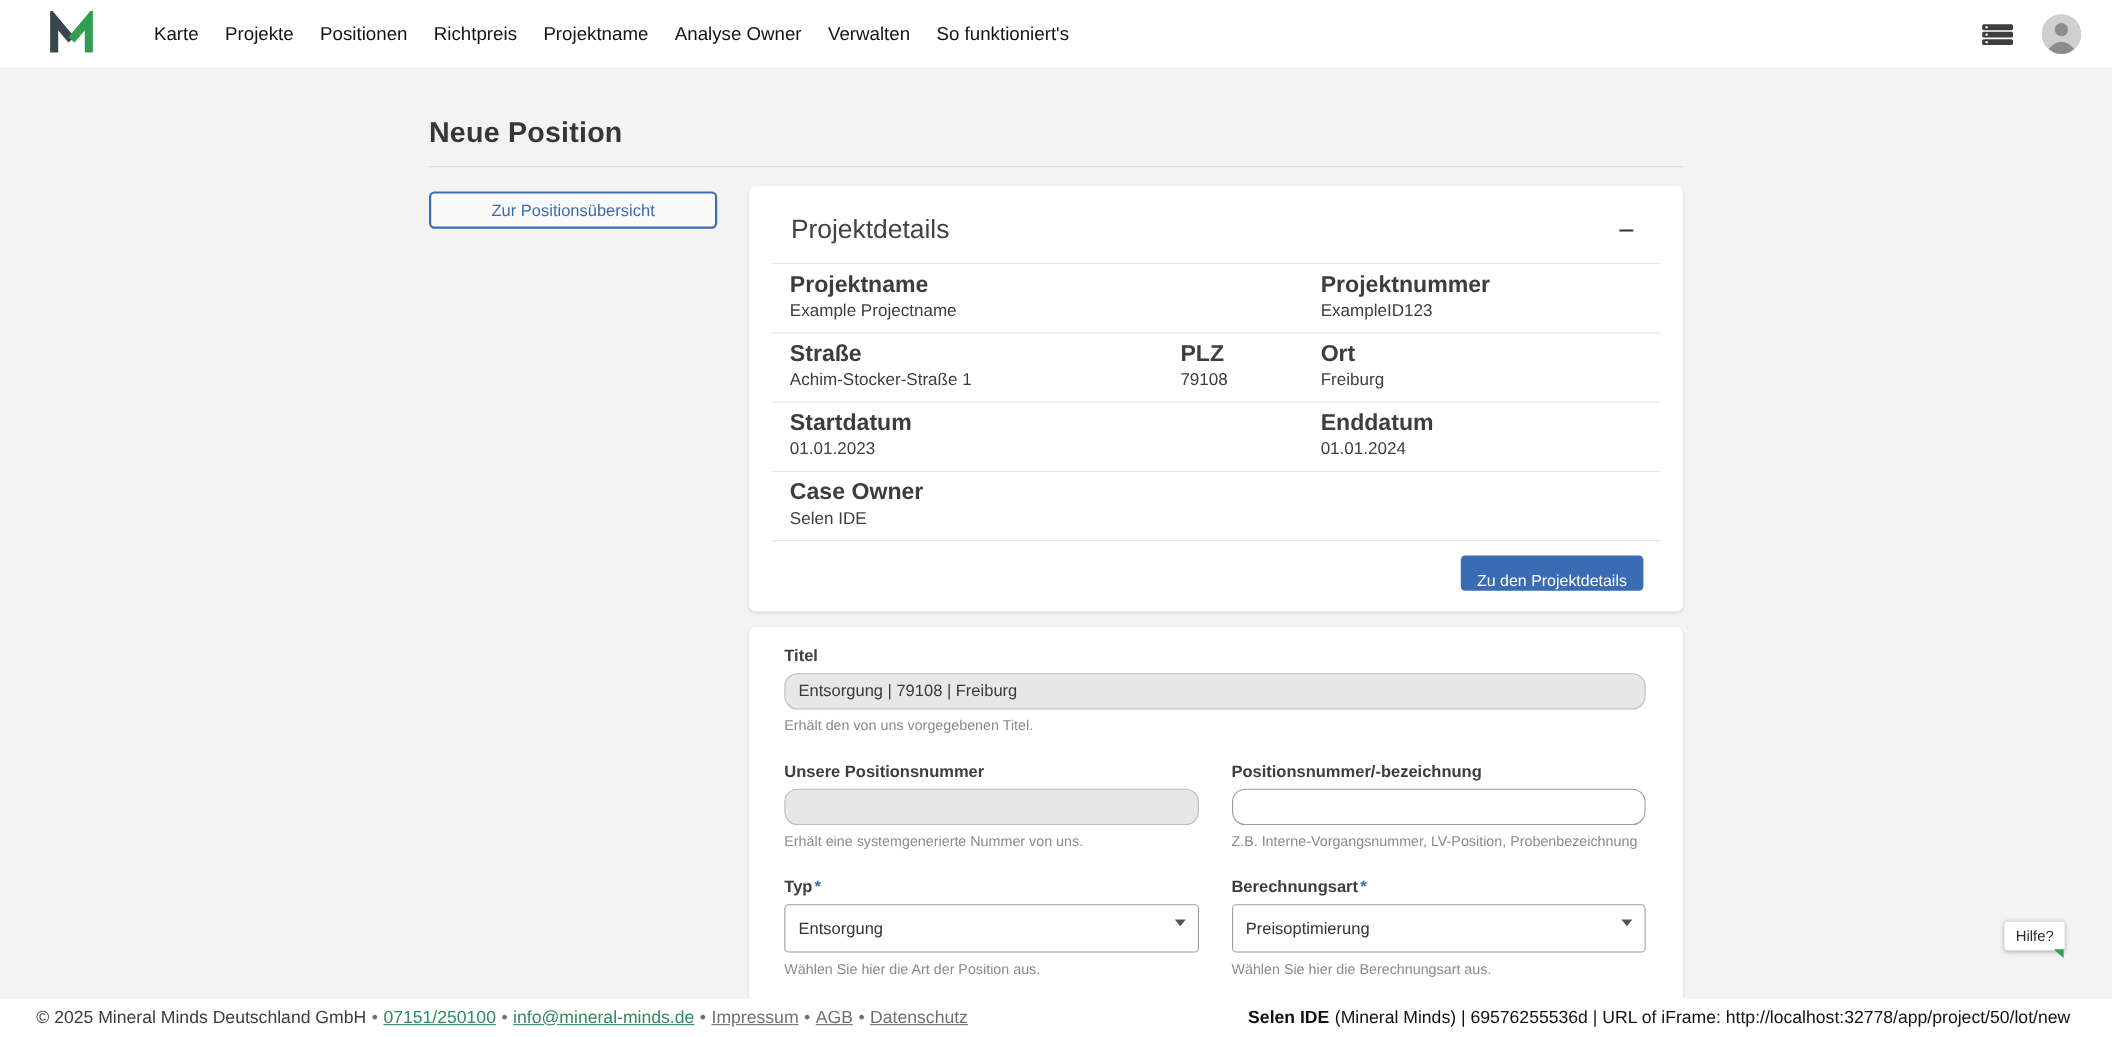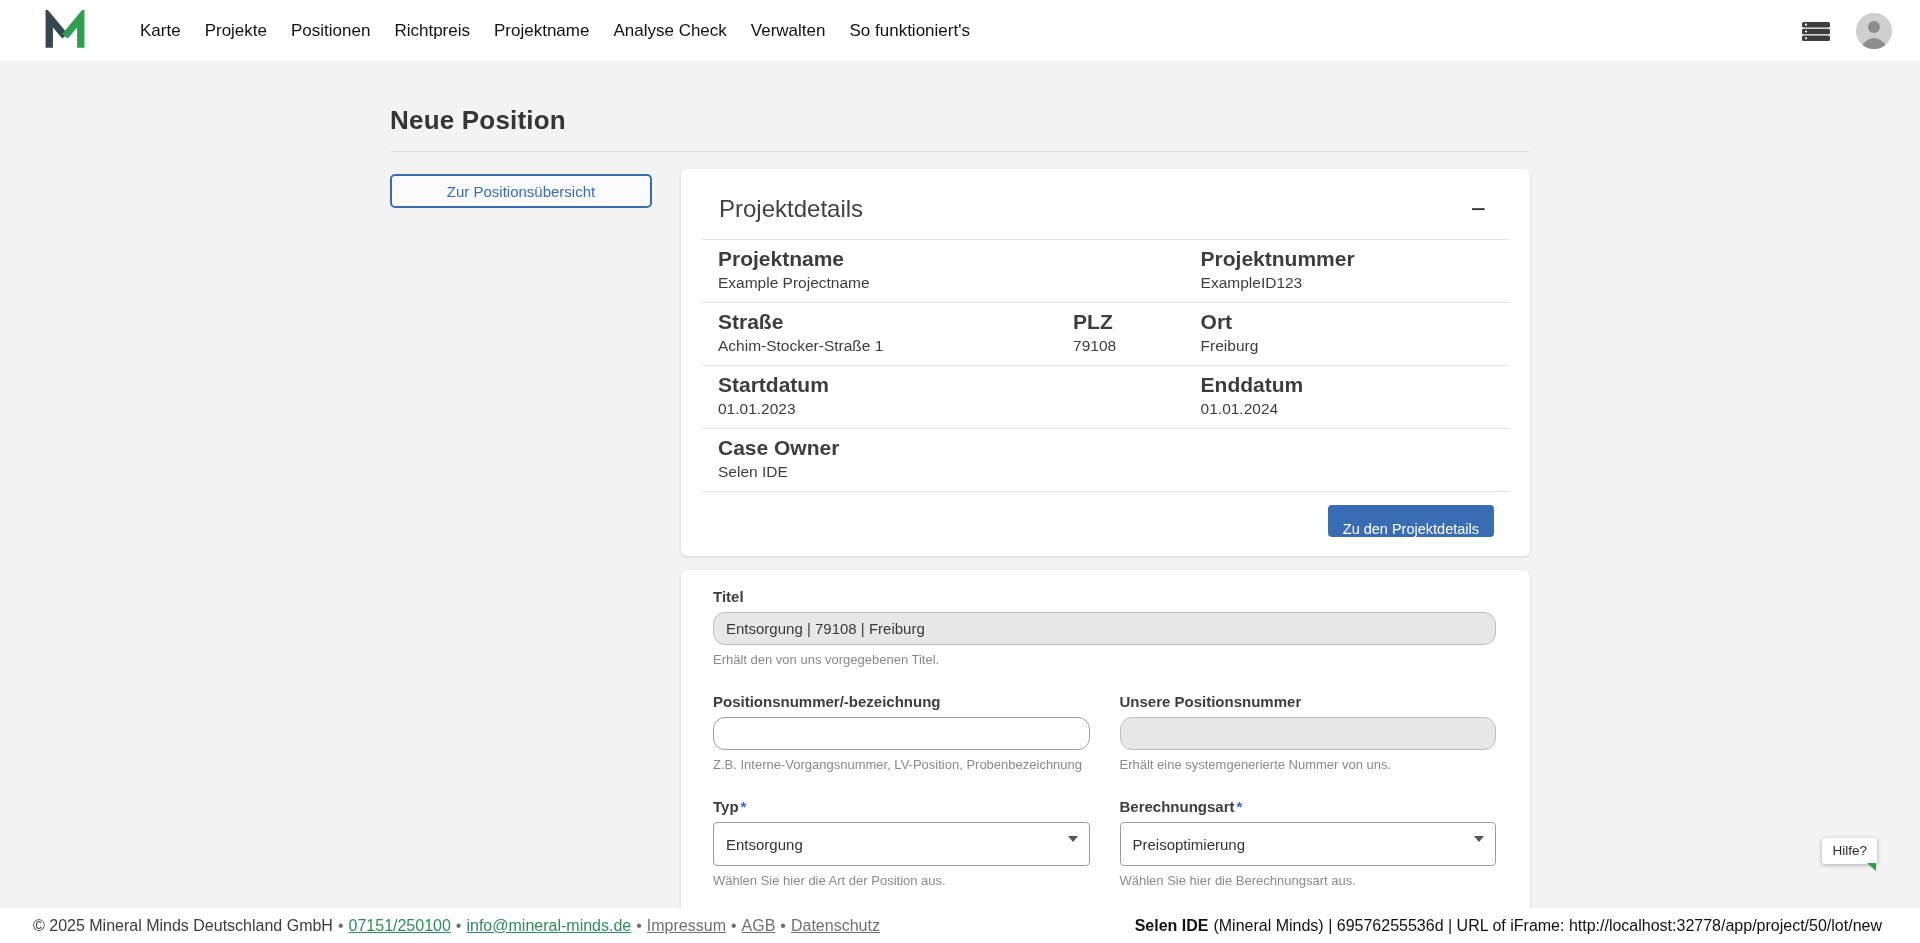--- a/index.html
+++ b/index.html
@@ -94,21 +94,21 @@
       <path d="M5 36 V7 L20 25" fill="none" stroke="#37474f" stroke-width="7" stroke-linejoin="miter"></path>
       <path d="M20 25 L35 7 V36" fill="none" stroke="#2e9e4f" stroke-width="7" stroke-linejoin="miter"></path>
     </svg>
   </div>
   <nav class="nav-links">
     <span class="nav-link">Karte</span>
     <span class="nav-link">Projekte</span>
     <span class="nav-link">Positionen</span>
     <span class="nav-link">Richtpreis</span>
     <span class="nav-link">Projektname</span>
-    <span class="nav-link">Analyse Check</span>
+    <span class="nav-link">Analyse Owner</span>
     <span class="nav-link">Verwalten</span>
     <span class="nav-link">So funktioniert's</span>
   </nav>
   <div class="nav-right">
     <span class="server-btn">
       <svg viewBox="0 0 32 24" width="32" height="24">
         <rect x="2" y="3" width="28" height="5.4" rx="1.5" fill="#3d3d3d"></rect>
         <rect x="2" y="9.8" width="28" height="5.4" rx="1.5" fill="#3d3d3d"></rect>
         <rect x="2" y="16.6" width="28" height="5.4" rx="1.5" fill="#3d3d3d"></rect>
         <circle cx="6" cy="5.7" r="1.1" fill="#fff"></circle>
@@ -193,28 +193,28 @@
 
         <section class="card form-card">
           <div>
             <label class="field-label">Titel</label>
             <input class="text-input disabled" disabled="" value="Entsorgung | 79108 | Freiburg" style="">
             <div class="helper">Erhält den von uns vorgegebenen Titel.</div>
           </div>
 
           <div class="form-grid">
             <div class="form-field">
+              <label class="field-label">Unsere Positionsnummer</label>
+              <input class="text-input disabled" disabled="" style="">
+              <div class="helper">Erhält eine systemgenerierte Nummer von uns.</div>
+            </div>
+            <div class="form-field">
               <label class="field-label">Positionsnummer/-bezeichnung</label>
               <input class="text-input" style="">
               <div class="helper">Z.B. Interne-Vorgangsnummer, LV-Position, Probenbezeichnung</div>
-            </div>
-            <div class="form-field">
-              <label class="field-label">Unsere Positionsnummer</label>
-              <input class="text-input disabled" disabled="" style="">
-              <div class="helper">Erhält eine systemgenerierte Nummer von uns.</div>
             </div>
 
             <div class="form-field">
               <label class="field-label">
                 <span>Typ</span><span class="asterisk">*</span>
               </label>
               <div class="select">
                 <span>Entsorgung</span>
                 <span class="caret"></span>
               </div>

